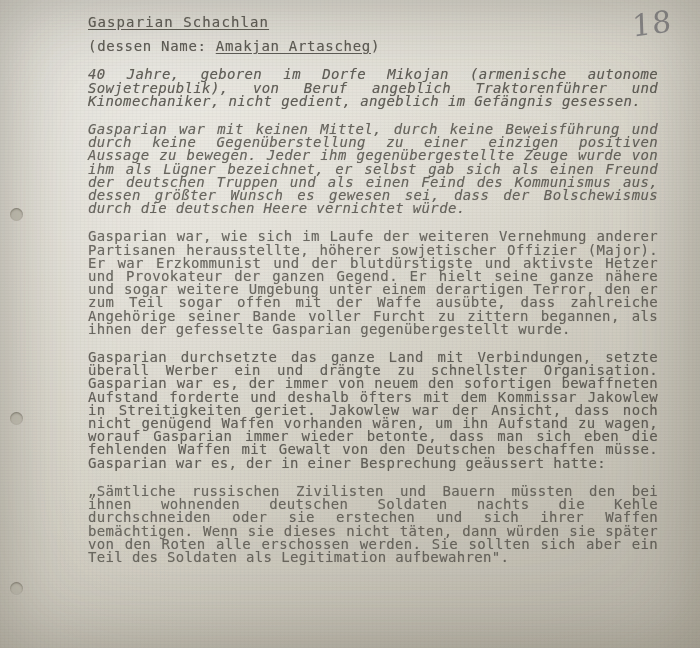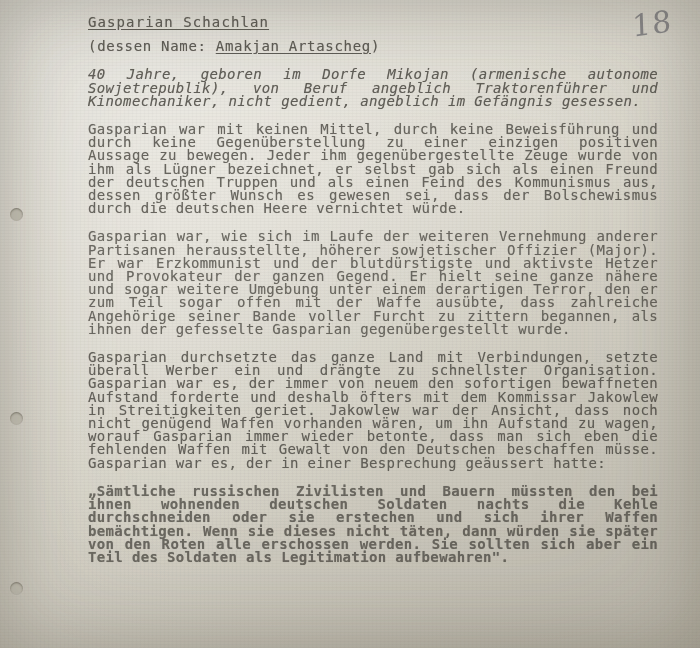--- a/index.html
+++ b/index.html
@@ -86,26 +86,26 @@
   .subtitle {
     margin-bottom: 15px;
     letter-spacing: 0.7px;
   }
   .subtitle .u { text-decoration: underline; text-underline-offset: 2px; margin-top: 40px; }
   p.para {
     margin: 0 0 15px 0;
     text-align: justify;
     text-indent: 0;
   }
-  p.para:last-child { margin-bottom: 16px; font-weight: bold; }
+  p.para:last-child { margin-bottom: 16px; }
   .u { text-decoration: underline; text-underline-offset: 2px; }
   .quote { margin-top: 2px; }
   
   .f1 { opacity: 0.98; font-style: italic; }
-  .f2 { opacity: 0.93; }
+  .f2 { opacity: 0.93; font-style: italic; }
   .f3 { opacity: 0.90; }
   .f4 { opacity: 0.95; }
   .f5 { opacity: 0.88; }
 </style>
 </head>
 <body>
 
 <div class="page">
 
   <div class="grain"></div>

